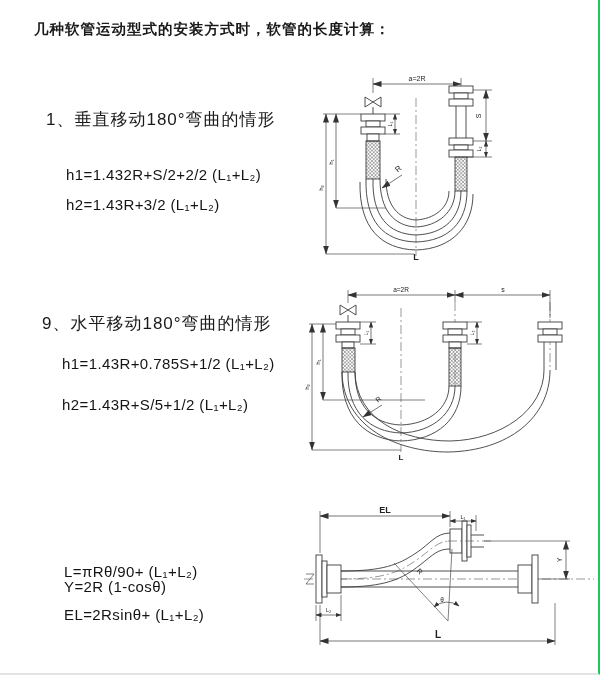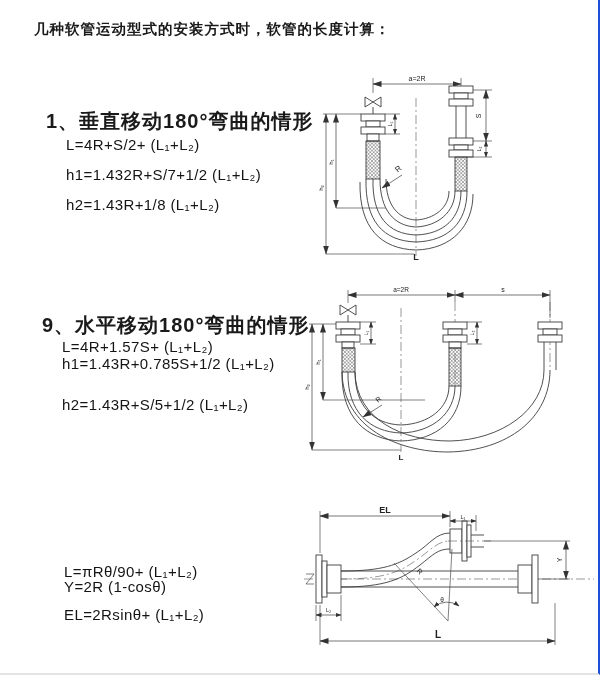--- a/index.html
+++ b/index.html
@@ -1,25 +1,25 @@
 <!DOCTYPE html>
 <html><head>
 <meta charset="utf-8">
 <style>
   html,body{margin:0;padding:0;background:#f2f2f2;}
   .page{
     position:relative;width:600px;height:675px;background:#ffffff;
     font-family:"Liberation Sans",sans-serif;color:#1a1a1a;overflow:hidden;
-    border-right:2px solid #1d4ed8;border-bottom:2px solid #e4e4e4;box-sizing:border-box;
+    border-right:2px solid #22c55e;border-bottom:2px solid #e4e4e4;box-sizing:border-box;
   }
   .doc-title{
     position:absolute;left:34px;top:20px;font-size:14.5px;font-weight:700;letter-spacing:1px;
   }
   .sec-heading{
-    position:absolute;font-size:20px;font-weight:700;letter-spacing:1px;white-space:nowrap;
+    position:absolute;font-size:17px;font-weight:400;letter-spacing:1px;white-space:nowrap;
   }
   .formula{
     position:absolute;font-size:15px;font-weight:500;letter-spacing:.4px;white-space:nowrap;color:#141414;
   }
   svg{position:absolute;overflow:visible;}
   svg text{fill:#222;font-family:"Liberation Sans",sans-serif;}
   .ln{stroke:#3c3c3c;stroke-width:.9;fill:none;}
   .thin{stroke:#4a4a4a;stroke-width:.7;fill:none;}
   .dim{stroke:#3c3c3c;stroke-width:.7;fill:none;marker-start:url(#arr);marker-end:url(#arr);}
   .dimS{stroke:#3c3c3c;stroke-width:.7;fill:none;marker-start:url(#arrs);marker-end:url(#arrs);}
@@ -43,23 +43,22 @@
       </marker>
       <marker id="arrs" markerWidth="6" markerHeight="5" refX="5.5" refY="2.2" orient="auto-start-reverse" markerUnits="userSpaceOnUse">
         <path d="M0 0L6 2.2L0 4.4Z" fill="#333"></path>
       </marker>
     </defs>
   </svg>
 
   <div class="doc-title">几种软管运动型式的安装方式时，软管的长度计算：</div>
 
   <div class="sec-heading" style="left:46px;top:108px">1、垂直移动180°弯曲的情形</div>
-  <div class="formula" style="left:66px;top:136px">L=4R+S/2+ (L₁+L₂)</div>
-  <div class="formula" style="left:66px;top:166px">h1=1.432R+S/7+1/2 (L₁+L₂)</div>
-  <div class="formula" style="left:66px;top:196px">h2=1.43R+1/8 (L₁+L₂)</div>
+  <div class="formula" style="left:66px;top:166px">h1=1.432R+S/2+2/2 (L₁+L₂)</div>
+  <div class="formula" style="left:66px;top:196px">h2=1.43R+3/2 (L₁+L₂)</div>
 
   <svg style="left:316px;top:70px" width="272" height="192" viewBox="0 0 272 192">
 
     <path class="cl" d="M100 28 V186"></path>
 
     <g>
       <path class="thin" d="M57 23 V8 M145 16 V8"></path>
       <path class="dim" d="M57 14 H145"></path>
       <text x="101" y="11" font-size="7" text-anchor="middle">a=2R</text>
     </g>
@@ -127,21 +126,20 @@
     </g>
 
     <g>
       <text font-size="8" transform="rotate(-40 84 101)" x="84" y="101" text-anchor="middle">R</text>
       <path class="lead" d="M86 105 L66 118"></path>
     </g>
     <text x="100" y="190" font-size="9" text-anchor="middle" font-weight="bold">L</text>
   </svg>
 
   <div class="sec-heading" style="left:42px;top:312px">9、水平移动180°弯曲的情形</div>
-  <div class="formula" style="left:62px;top:338px">L=4R+1.57S+ (L₁+L₂)</div>
   <div class="formula" style="left:62px;top:355px">h1=1.43R+0.785S+1/2 (L₁+L₂)</div>
   <div class="formula" style="left:62px;top:396px">h2=1.43R+S/5+1/2 (L₁+L₂)</div>
 
   <svg style="left:303px;top:282px" width="292" height="182" viewBox="0 0 292 182">
     <path class="cl" d="M98 26 V170"></path>
     <path class="cl" d="M152 20 V104 M247 20 V88"></path>
 
     <g>
       <path class="thin" d="M45 21 V8 M152 20 V8 M247 36 V8"></path>
       <path class="dim" d="M45 13 H152"></path>

